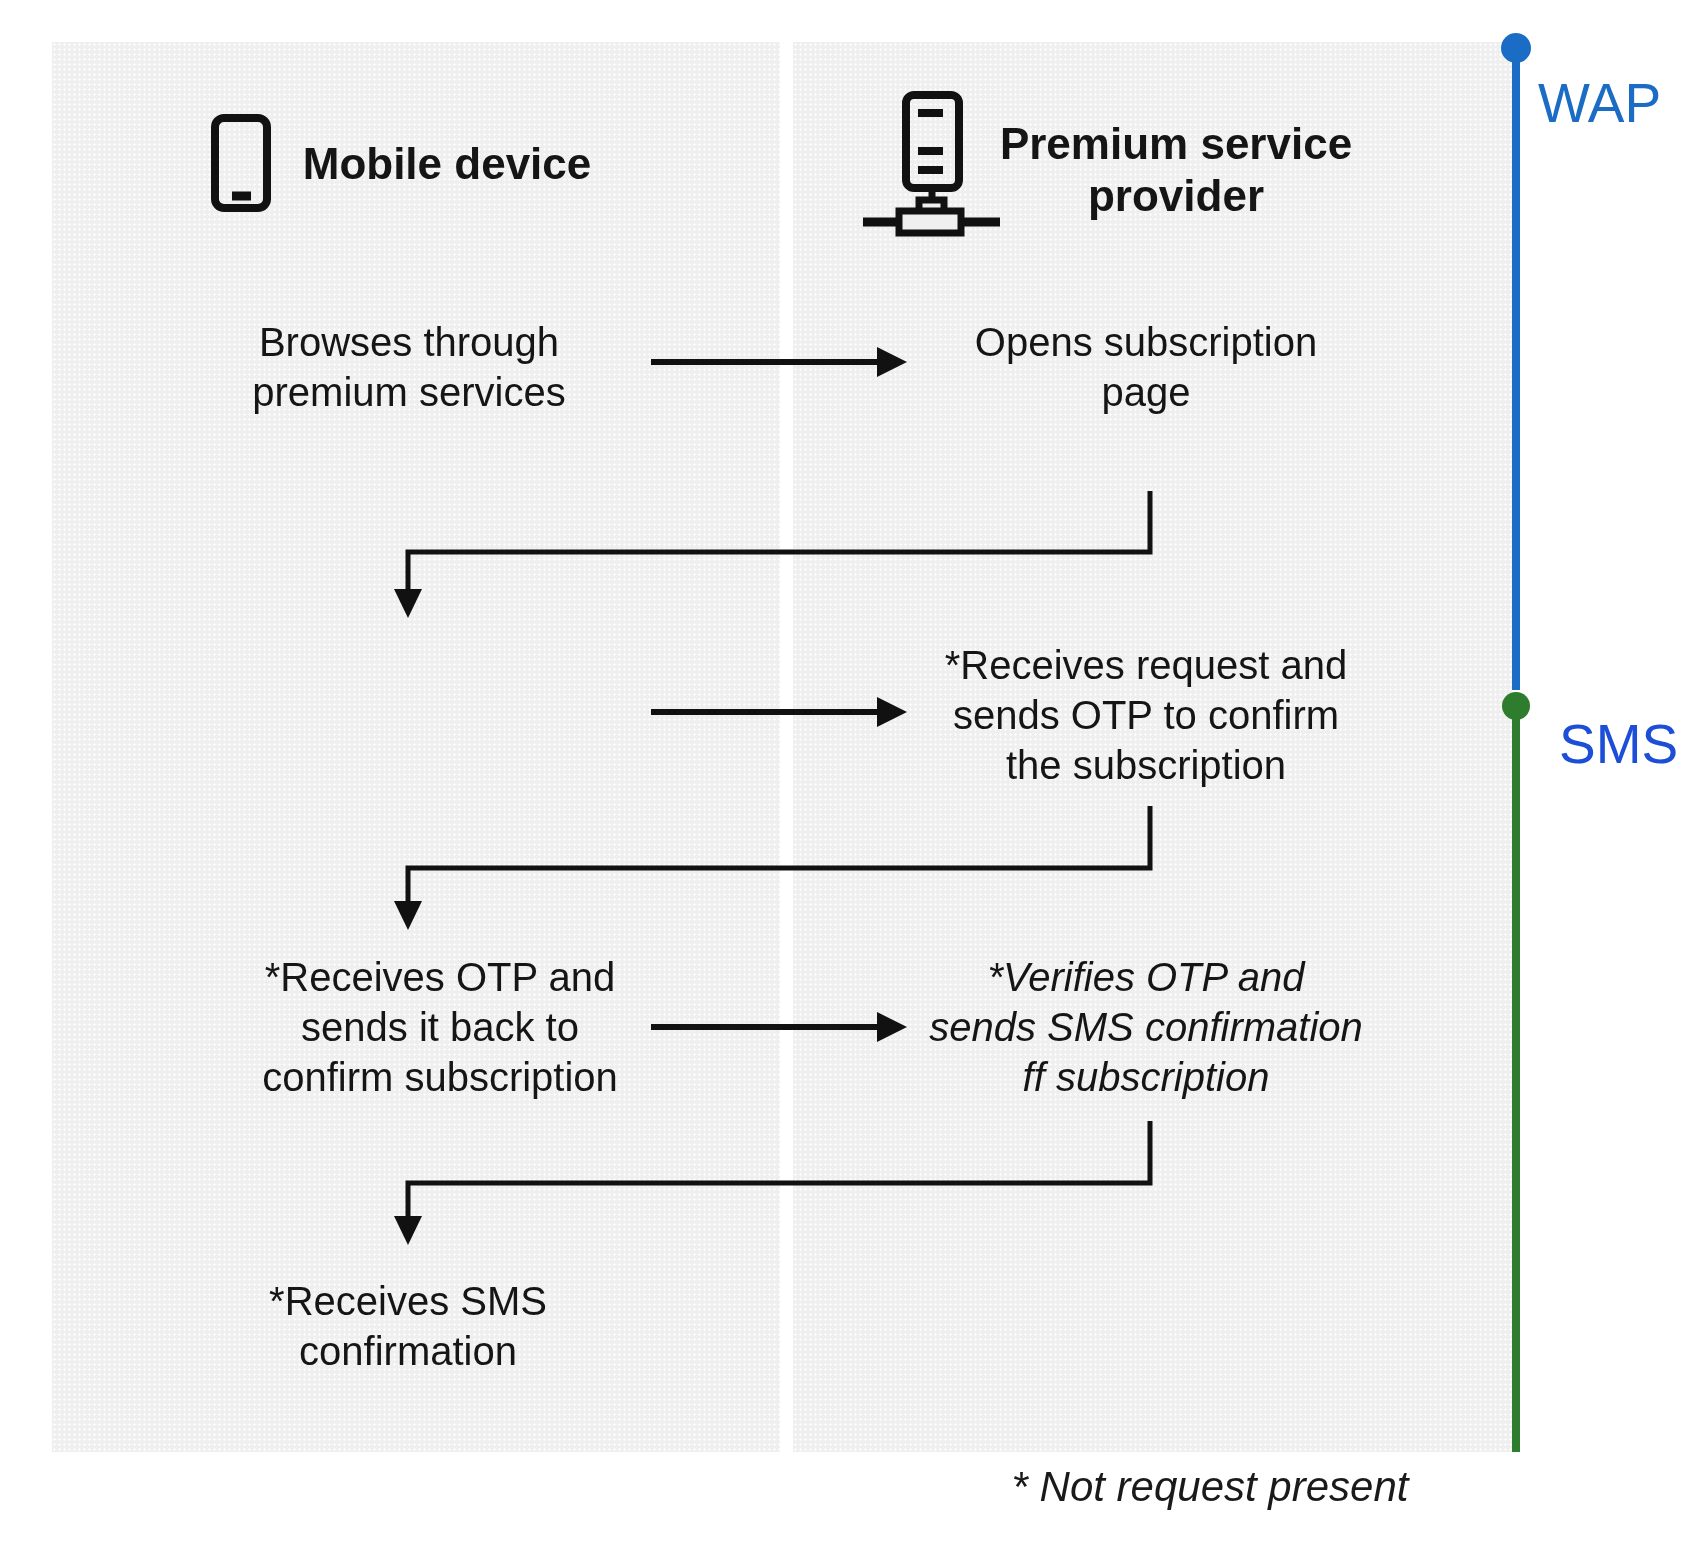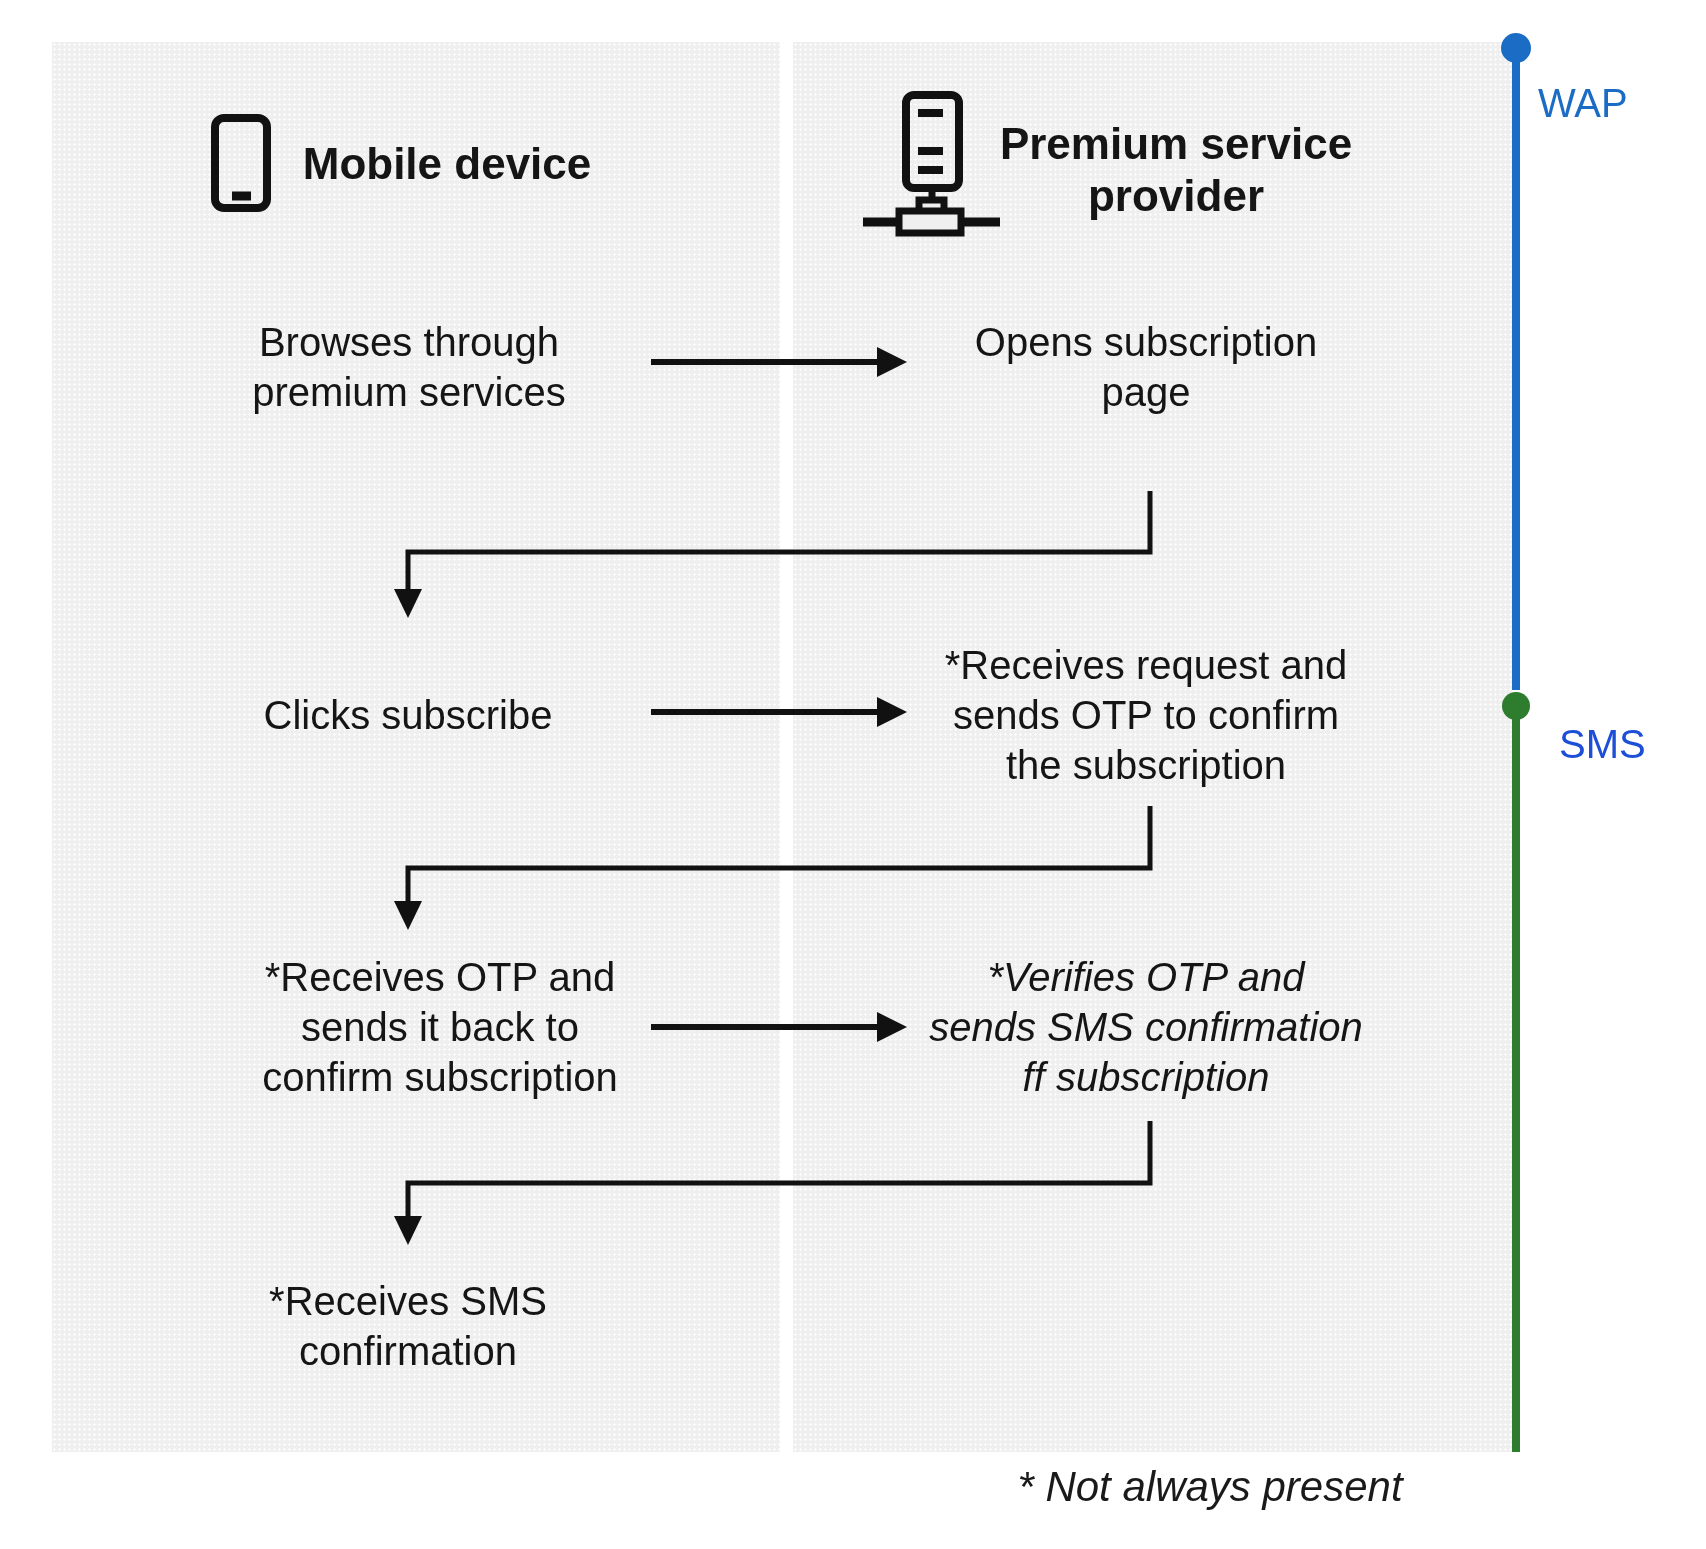--- a/index.html
+++ b/index.html
@@ -13,21 +13,21 @@
     background-size:5px 5px;
   }
   .panel-left{left:52px;width:728px;}
   .panel-right{left:793px;width:719px;}
   .txt{
     position:absolute;transform:translate(-50%,-50%);text-align:center;
     font-size:40px;line-height:50px;white-space:nowrap;color:#151515;
   }
   .hdr{font-weight:bold;font-size:44px;line-height:52px;}
   .lane-label{
-    position:absolute;transform:translateY(-50%);font-size:40px;font-weight:400;
+    position:absolute;transform:translateY(-50%);font-size:55px;font-weight:400;
     white-space:nowrap;
   }
   .wap-label{color:#1b6cc4;}
   .sms-label{color:#1d4ed8;margin-left:12px;}
   .footnote{
     position:absolute;transform:translate(-50%,-50%);font-style:italic;
     font-size:42px;color:#1a1a1a;white-space:nowrap;
   }
   svg.overlay{position:absolute;left:0;top:0;pointer-events:none;}
 </style>
@@ -108,23 +108,20 @@
   <div class="txt" style="left:409px;top:367px;">
     <div>Browses through</div>
     <div>premium services</div>
   </div>
 
   <div class="txt" style="left:1146px;top:367px;">
     <div>Opens subscription</div>
     <div>page</div>
   </div>
 
-  <div class="txt" style="left:408px;top:715px;">
-    <div>Clicks subscribe</div>
-  </div>
 
   <div class="txt" style="left:1146px;top:715px;">
     <div>*Receives request and</div>
     <div>sends OTP to confirm</div>
     <div>the subscription</div>
   </div>
 
   <div class="txt" style="left:408px;top:1027px;margin-left:32px;">
     <div>*Receives OTP and</div>
     <div>sends it back to</div>
@@ -138,15 +135,15 @@
   </div>
 
   <div class="txt" style="left:408px;top:1326px;">
     <div>*Receives SMS</div>
     <div>confirmation</div>
   </div>
 
   <div class="lane-label wap-label" style="left:1538px;top:103px;">WAP</div>
   <div class="lane-label sms-label" style="left:1547px;top:744px;">SMS</div>
 
-  <div class="footnote" style="left:1210px;top:1487px;">* Not always present</div>
+  <div class="footnote" style="left:1210px;top:1487px;">* Not request present</div>
 
 </div>
 
 </body></html>

